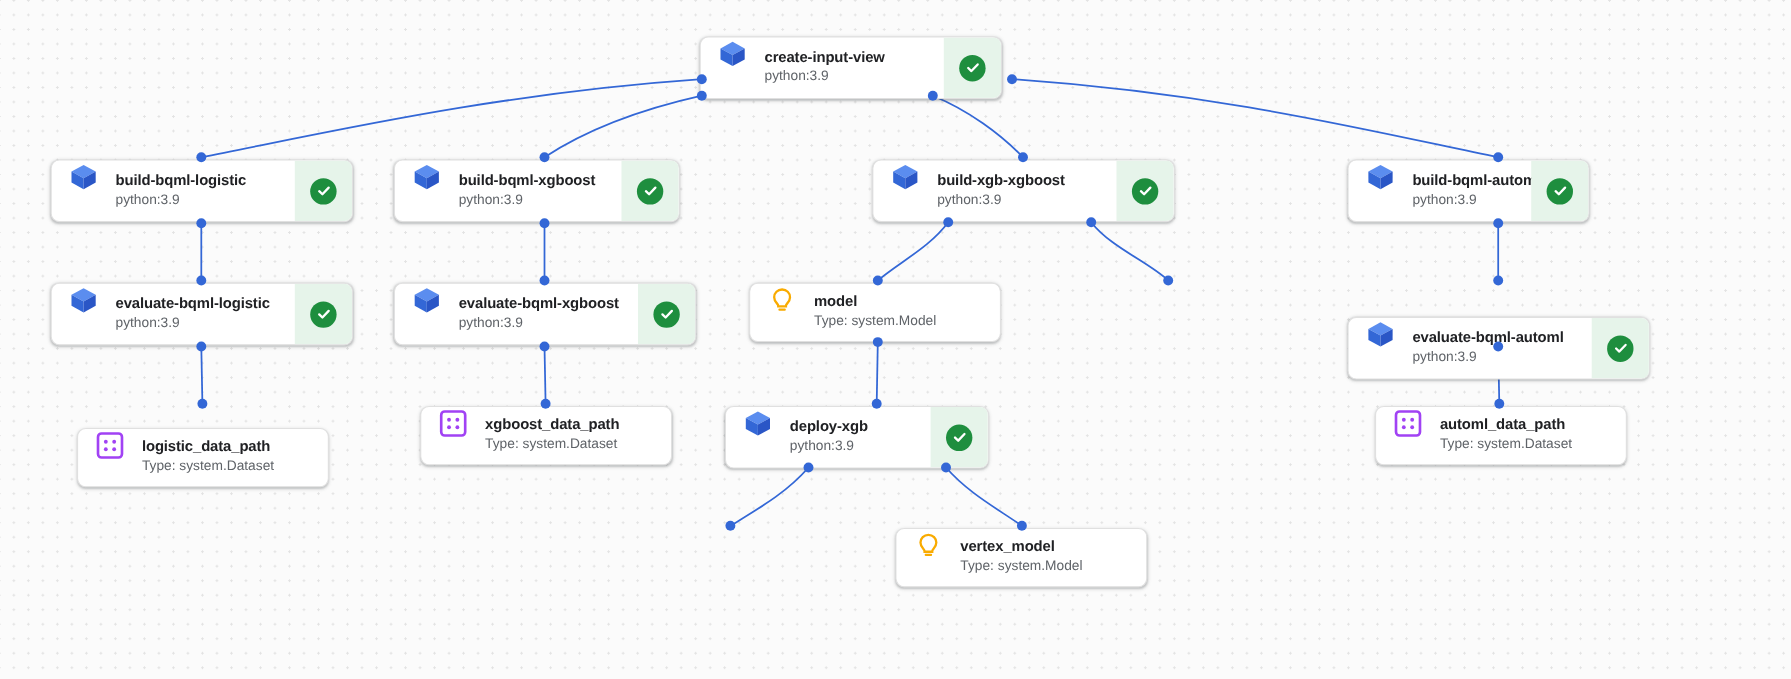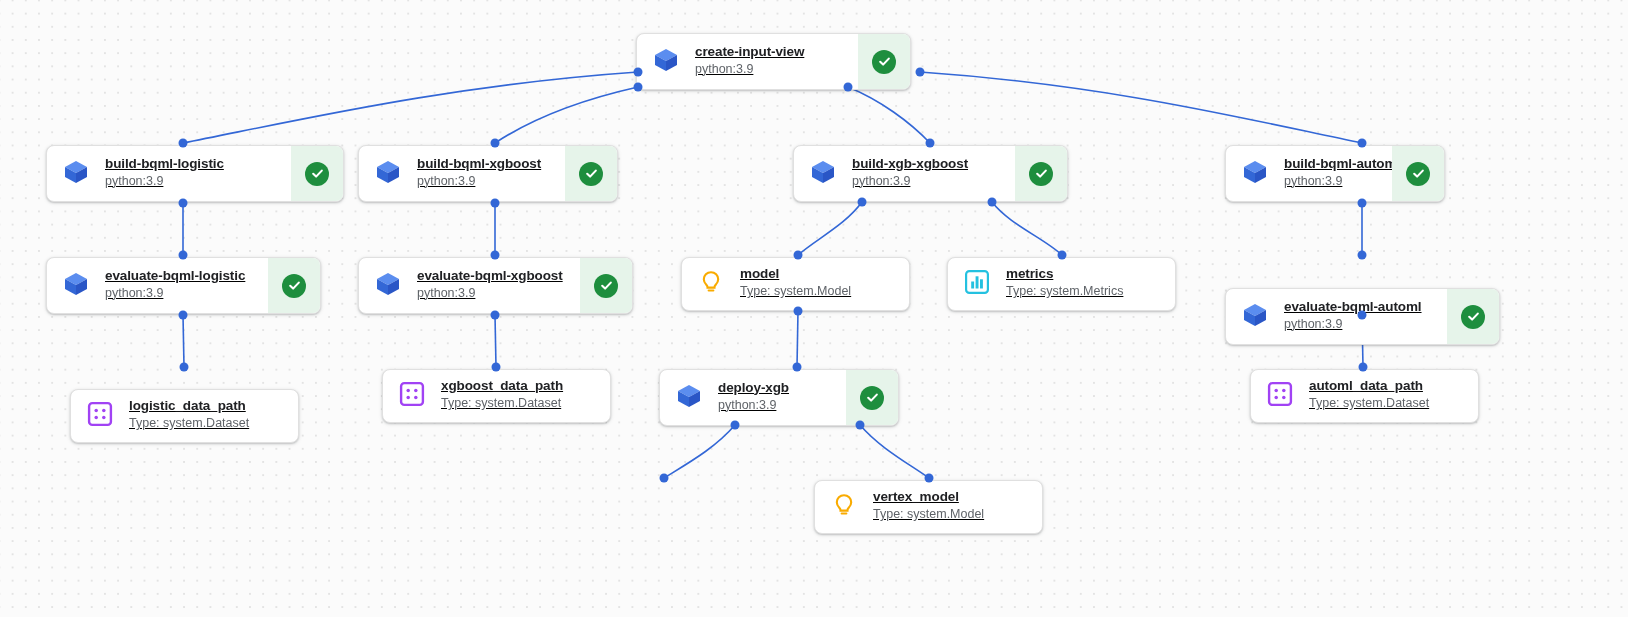--- a/index.html
+++ b/index.html
@@ -35,25 +35,23 @@
     background: #ffffff;
     border: 1px solid #e0e0e0;
     border-radius: 8px;
     box-shadow: 0 1px 2px rgba(60,64,67,0.25), 0 1px 4px rgba(60,64,67,0.10);
     display: flex;
     align-items: stretch;
     overflow: hidden;
   }
   .node-body {
     display: flex;
-    align-items: center;
     flex: 1 1 auto;
     min-width: 0;
     padding: 0 8px 4px 14px;
-    text-decoration: underline;
   }
   .node-icon {
     flex: 0 0 auto;
     width: 30px;
     height: 30px;
     display: flex;
     align-items: center;
     justify-content: center;
     margin-right: 14px;
   }
@@ -140,21 +138,21 @@
         </div>
       </div>
       <div class="status-panel">
         <div class="check-badge">
           <svg width="15" height="15" viewBox="0 0 15 15">
             <path d="M3.2 7.8 L6.1 10.6 L11.8 4.6" fill="none" stroke="#ffffff" stroke-width="2.1" stroke-linecap="round" stroke-linejoin="round"></path>
           </svg>
         </div>
       </div>
     </div>
-    <div class="node" style="left: 46px; top: 145px; width: 298px; height: 57px;">
+    <div class="node" style="left: 46px; top: 145px; width: 275px; height: 57px;">
       <div class="node-body">
         <span class="node-icon">
           <svg width="28" height="28" viewBox="0 0 28 28">
             <polygon points="14,3 25,9 14,15 3,9" fill="#5b8def"></polygon>
             <polygon points="3,9 14,15 14,25 3,19" fill="#3367d6"></polygon>
             <polygon points="25,9 25,19 14,25 14,15" fill="#2a56c6"></polygon>
           </svg>
         </span>
         <div class="node-text">
           <div class="node-title">build-bqml-logistic</div>
@@ -283,36 +281,20 @@
       <div class="node-body">
         <span class="node-icon">
           <svg width="28" height="28" viewBox="0 0 28 28">
             <path d="M14 4.2c-4.1 0-7.2 3.1-7.2 7 0 2.6 1.3 4.3 2.5 5.6.7.8 1.2 1.4 1.2 2.2v.6h7v-.6c0-.8.5-1.4 1.2-2.2 1.2-1.3 2.5-3 2.5-5.6 0-3.9-3.1-7-7.2-7z" fill="none" stroke="#f9ab00" stroke-width="2.1"></path>
             <rect x="10.6" y="21.4" width="6.8" height="2.1" rx="1" fill="#f9ab00"></rect>
           </svg>
         </span>
         <div class="node-text">
           <div class="node-title">model</div>
           <div class="node-sub">Type: system.Model</div>
-        </div>
-      </div>
-    </div>
-    <div class="node" style="left: 947px; top: 257px; width: 229px; height: 54px;">
-      <div class="node-body">
-        <span class="node-icon">
-          <svg width="28" height="28" viewBox="0 0 28 28">
-            <rect x="3.1" y="3.1" width="21.8" height="21.8" rx="3.2" fill="none" stroke="#24c1e0" stroke-width="2.2"></rect>
-            <rect x="8.2" y="13.5" width="2.9" height="7" fill="#24c1e0"></rect>
-            <rect x="12.6" y="8.3" width="2.9" height="12.2" fill="#24c1e0"></rect>
-            <rect x="17" y="11.3" width="2.9" height="9.2" fill="#24c1e0"></rect>
-          </svg>
-        </span>
-        <div class="node-text">
-          <div class="node-title">metrics</div>
-          <div class="node-sub">Type: system.Metrics</div>
         </div>
       </div>
     </div>
     <div class="node" style="left: 1225px; top: 257px; width: 275px; height: 57px; margin-top: 31px;">
       <div class="node-body">
         <span class="node-icon">
           <svg width="28" height="28" viewBox="0 0 28 28">
             <polygon points="14,3 25,9 14,15 3,9" fill="#5b8def"></polygon>
             <polygon points="3,9 14,15 14,25 3,19" fill="#3367d6"></polygon>
             <polygon points="25,9 25,19 14,25 14,15" fill="#2a56c6"></polygon>

